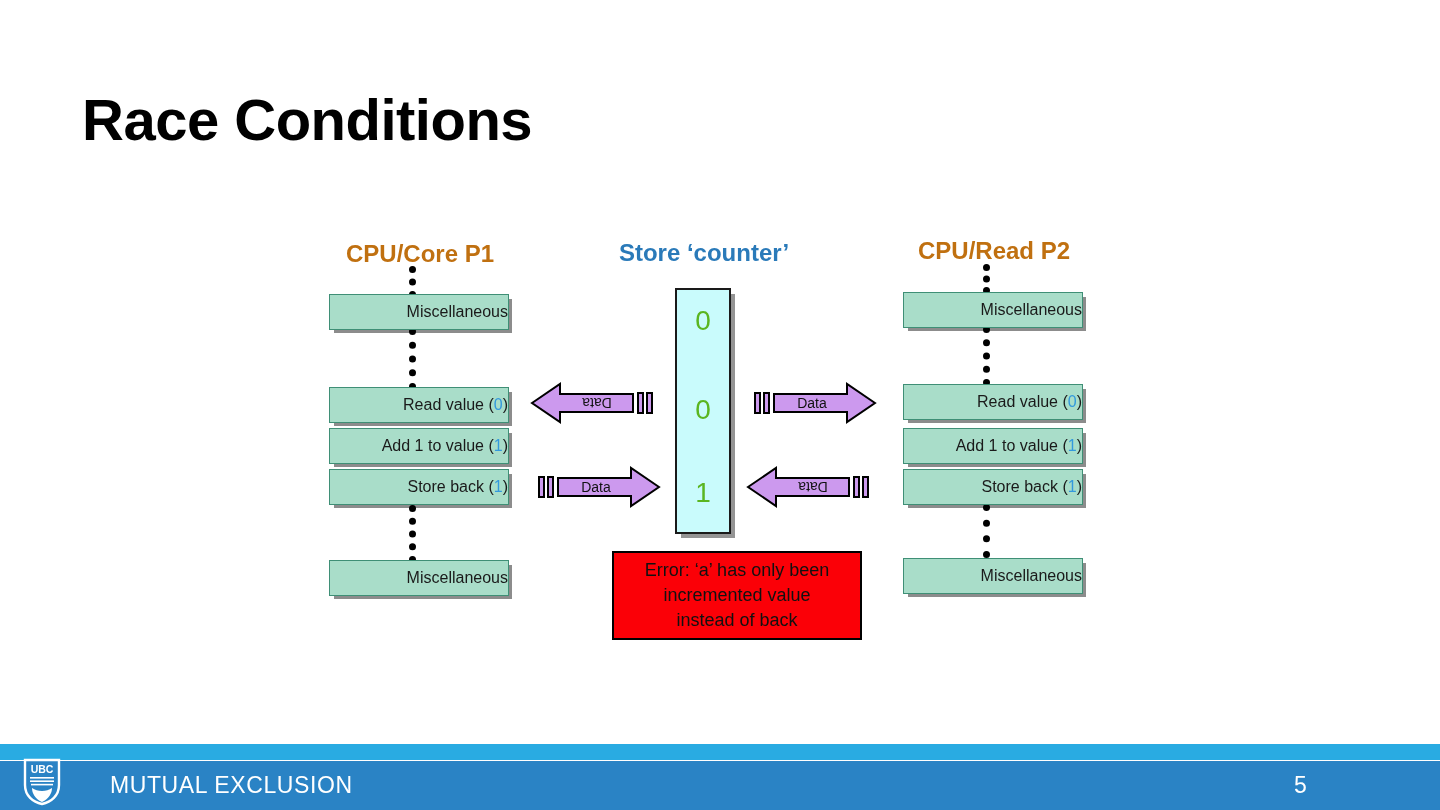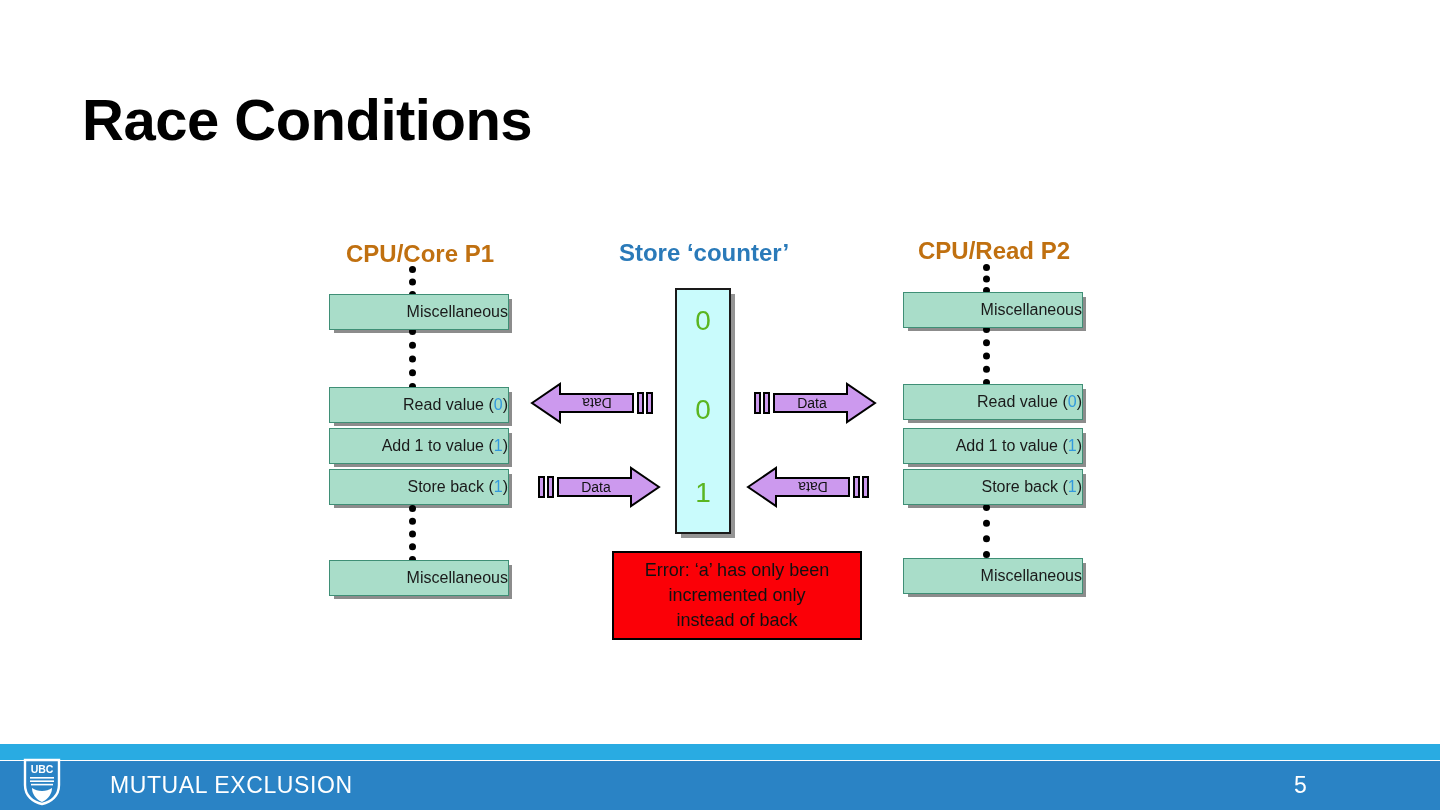--- a/index.html
+++ b/index.html
@@ -276,21 +276,21 @@
       <span class="num">1</span>
       <span>)</span>
   </div>
   <div class="box" style="left:903px; top:558px; width:180px; height:36px;">
     <span>Miscellaneous</span>
   </div>
 
   <div class="error-box" style="left:612px; top:551px; width:250px; height:89px;">
     <div>
       <div>Error: ‘a’ has only been</div>
-      <div>incremented only</div>
+      <div>incremented value</div>
       <div>instead of back</div>
     </div>
   </div>
 
   <div class="footer-top"></div>
   <div class="footer-bar"></div>
 
   <div class="ubc-logo">
     <svg width="40" height="48" viewBox="0 0 40 48">
       <path d="M3,2 L37,2 L37,27 C37,38 29,44 20,46 C11,44 3,38 3,27 Z" fill="none" stroke="#ffffff" stroke-width="2.4"></path>

